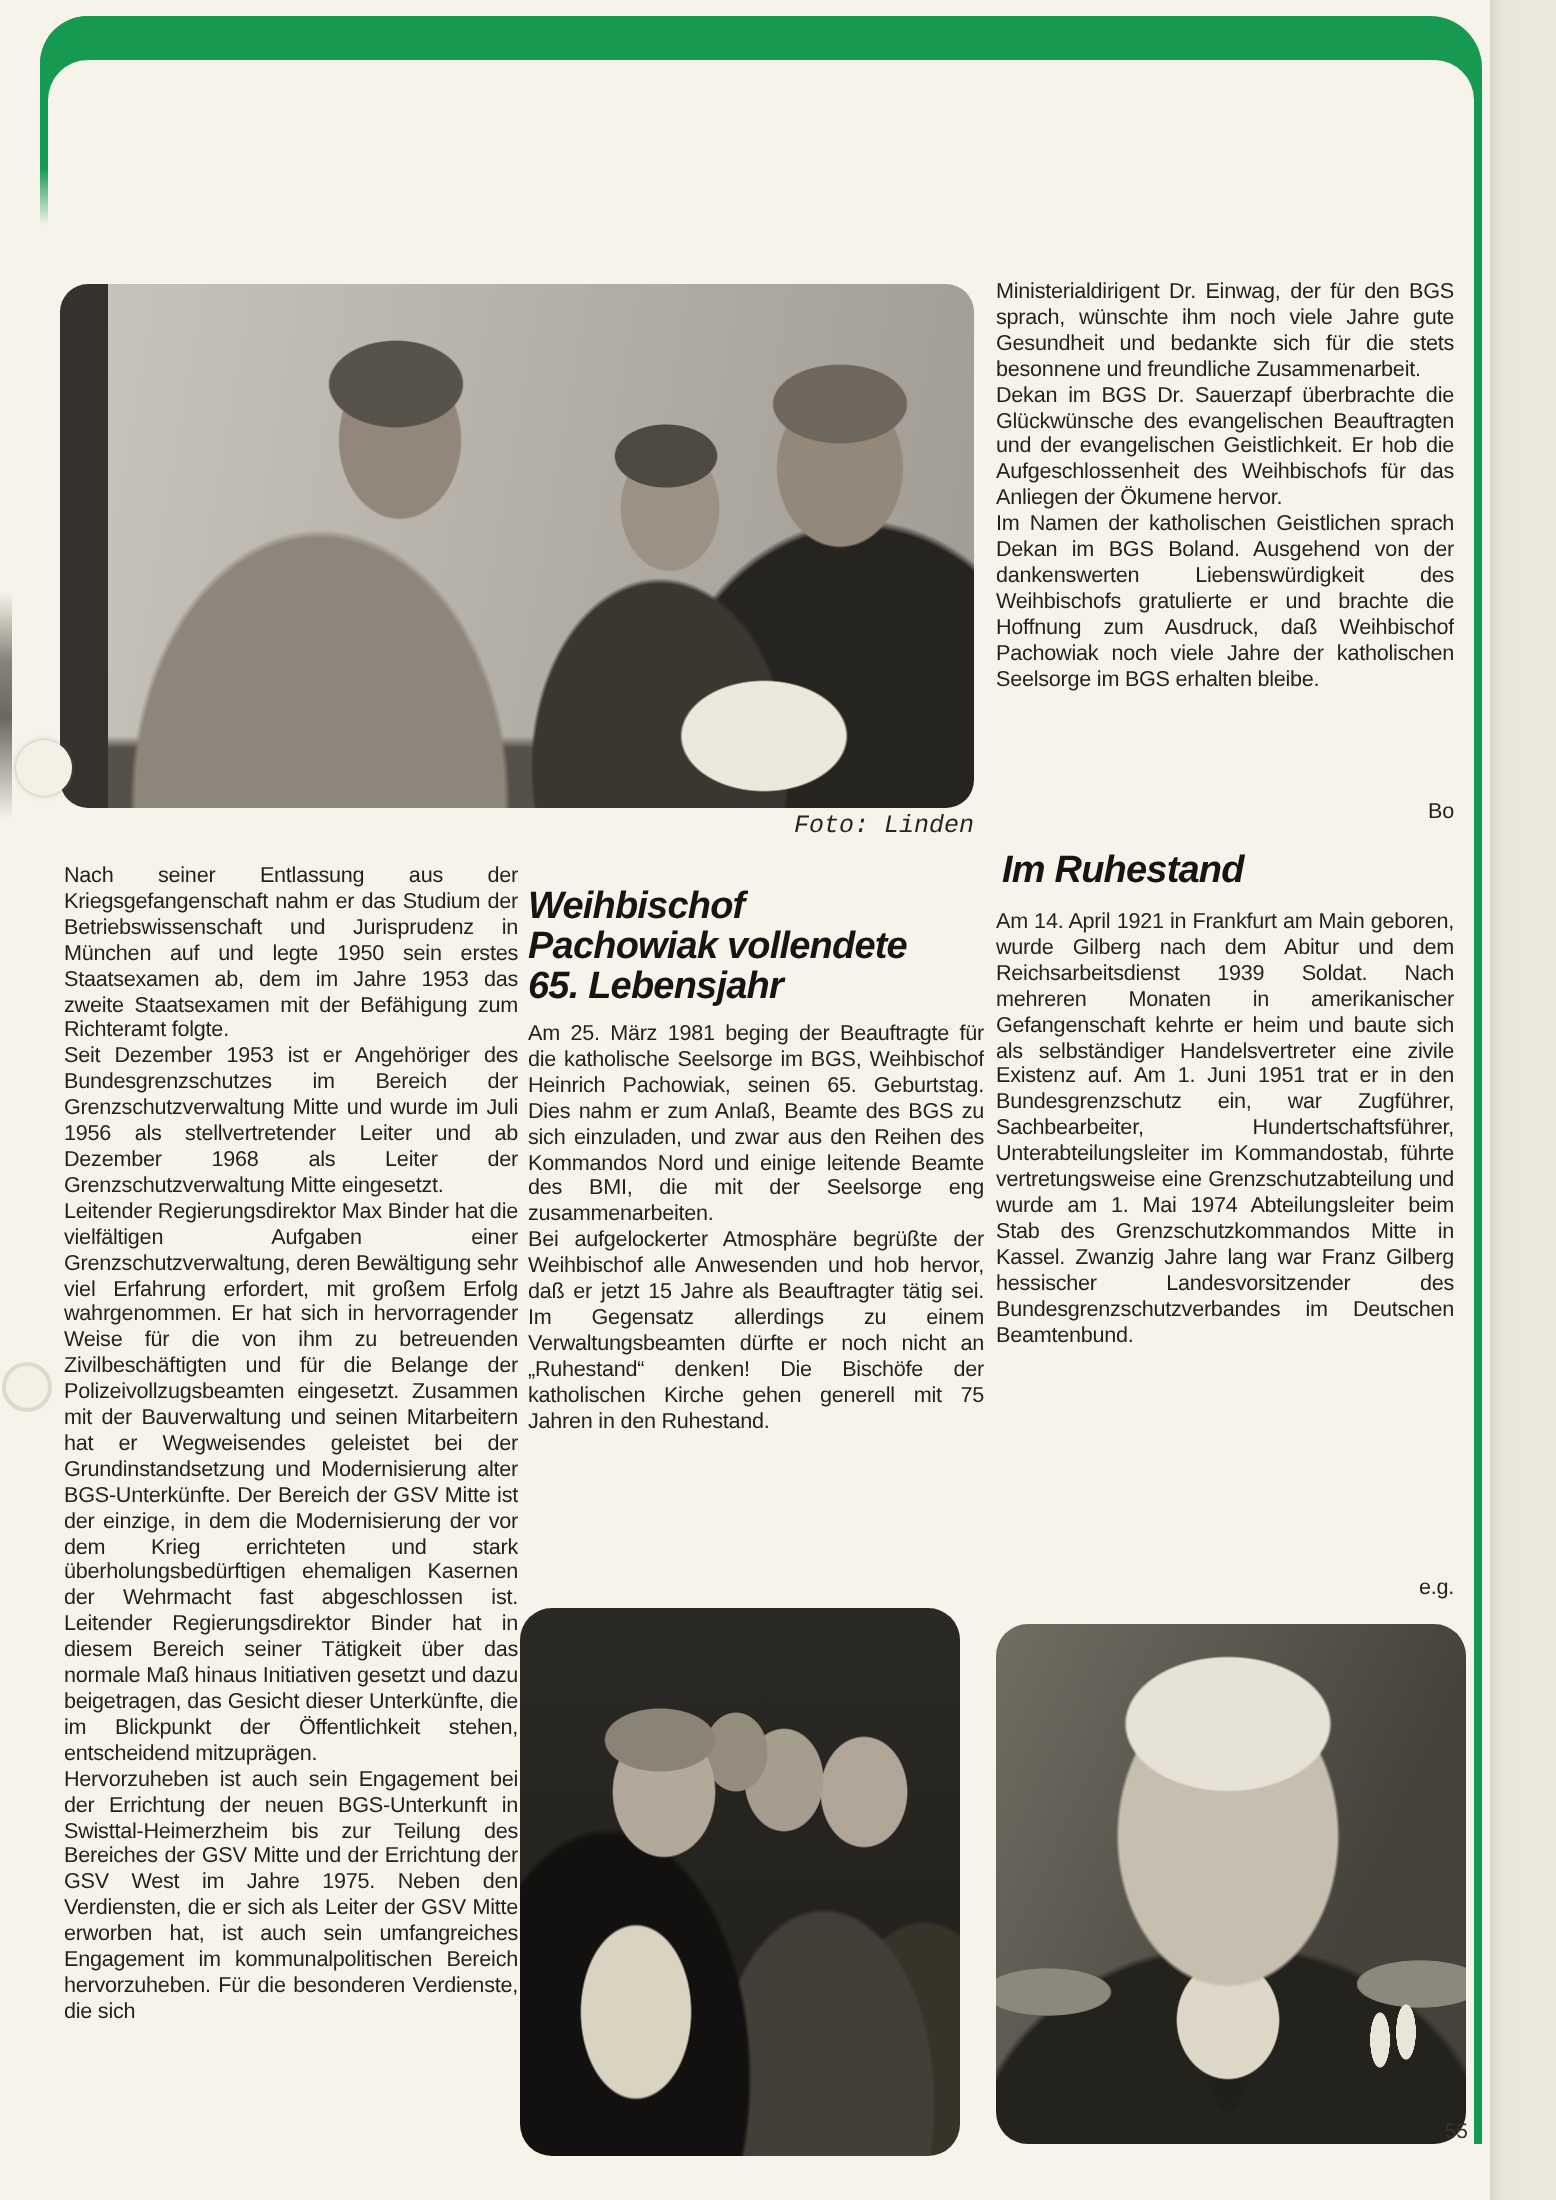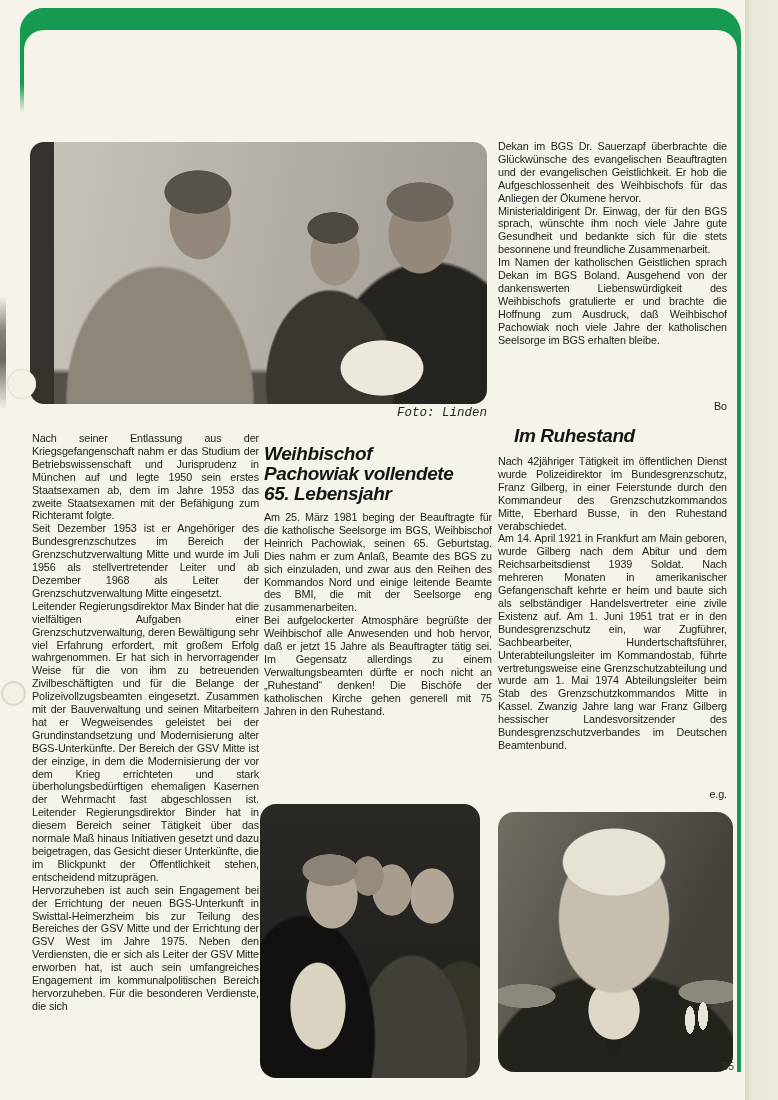--- a/index.html
+++ b/index.html
@@ -80,21 +80,21 @@
   .col{position:absolute;overflow:hidden;font-size:10.8px;line-height:12.9px;
     letter-spacing:-0.12px;color:#232220;}
   .col-left{left:32px;top:432px;width:227px;height:664px;}
   .col-mid{left:264px;top:432px;width:228px;height:372px;}
   .col-right-top{left:498px;top:140px;width:229px;height:274px;}
   .col-right-main{left:498px;top:426px;width:229px;height:376px;}
   .para{margin:0;text-align:justify;hyphens:auto;-webkit-hyphens:auto;}
   .headline{font-weight:bold;font-style:italic;font-size:19px;line-height:20px;
     letter-spacing:-0.4px;color:#161513;margin:0;}
   .headline-block{margin:12px 0 7px 0;}
-  .headline-single{margin:0 0 9px 16px;font-style:italic;}
+  .headline-single{margin:0 0 9px 3px;font-style:italic;}
   .sig-inline{text-align:right;margin-top:-12.9px;font-size:10.8px;}
   .sig-abs{position:absolute;right:0;bottom:1px;font-size:10.8px;background:#f6f4ea;padding-left:6px;}
 
   .page-number{position:absolute;left:710px;top:1060px;width:24px;text-align:right;
     font-size:10.5px;font-weight:normal;color:#33322e;}
 
   
   .punch-hole-1{position:absolute;left:8px;top:370px;width:28px;height:28px;border-radius:50%;
     background:#f3f0e6;box-shadow:0 0 2px rgba(120,115,105,.5);}
   .punch-hole-2{position:absolute;left:1px;top:681px;width:25px;height:25px;border-radius:50%;
@@ -136,31 +136,30 @@
         <div class="hline">65. Lebensjahr</div>
       </div>
     <div>
         <div class="para">Am 25. März 1981 beging der Beauftragte für die katholische Seelsorge im BGS, Weihbischof Heinrich Pachowiak, seinen 65. Geburtstag. Dies nahm er zum Anlaß, Beamte des BGS zu sich einzuladen, und zwar aus den Reihen des Kommandos Nord und einige leitende Beamte des BMI, die mit der Seelsorge eng zusammenarbeiten.</div>
         <div class="para">Bei aufgelockerter Atmosphäre begrüßte der Weihbischof alle Anwesenden und hob hervor, daß er jetzt 15 Jahre als Beauftragter tätig sei. Im Gegensatz allerdings zu einem Verwaltungsbeamten dürfte er noch nicht an „Ruhestand“ denken! Die Bischöfe der katholischen Kirche gehen generell mit 75 Jahren in den Ruhestand.</div>
       </div>
   </div>
 
   <div class="col col-right-top">
     <div>
+        <div class="para">Ministerialdirigent Dr. Einwag, der für den BGS sprach, wünschte ihm noch viele Jahre gute Gesundheit und bedankte sich für die stets besonnene und freundliche Zusammenarbeit.</div>
         <div class="para">Dekan im BGS Dr. Sauerzapf überbrachte die Glückwünsche des evangelischen Beauftragten und der evangelischen Geistlichkeit. Er hob die Aufgeschlossenheit des Weihbischofs für das Anliegen der Ökumene hervor.</div>
-        <div class="para">Ministerialdirigent Dr. Einwag, der für den BGS sprach, wünschte ihm noch viele Jahre gute Gesundheit und bedankte sich für die stets besonnene und freundliche Zusammenarbeit.</div>
         <div class="para">Im Namen der katholischen Geistlichen sprach Dekan im BGS Boland. Ausgehend von der dankenswerten Liebenswürdigkeit des Weihbischofs gratulierte er und brachte die Hoffnung zum Ausdruck, daß Weihbischof Pachowiak noch viele Jahre der katholischen Seelsorge im BGS erhalten bleibe.</div>
       </div>
     <div class="sig-abs">Bo</div>
   </div>
 
   <div class="col col-right-main">
     <div class="headline headline-single">Im Ruhestand</div>
     <div>
-        <div class="para">Nach 42jähriger Tätigkeit im öffentlichen Dienst wurde Polizeidirektor im Bundesgrenzschutz, Franz Gilberg, in einer Feierstunde durch den Kommandeur des Grenzschutzkommandos Mitte, Eberhard Busse, in den Ruhestand verabschiedet.</div>
         <div class="para">Am 14. April 1921 in Frankfurt am Main geboren, wurde Gilberg nach dem Abitur und dem Reichsarbeitsdienst 1939 Soldat. Nach mehreren Monaten in amerikanischer Gefangenschaft kehrte er heim und baute sich als selbständiger Handelsvertreter eine zivile Existenz auf. Am 1. Juni 1951 trat er in den Bundesgrenzschutz ein, war Zugführer, Sachbearbeiter, Hundertschaftsführer, Unterabteilungsleiter im Kommandostab, führte vertretungsweise eine Grenzschutzabteilung und wurde am 1. Mai 1974 Abteilungsleiter beim Stab des Grenzschutzkommandos Mitte in Kassel. Zwanzig Jahre lang war Franz Gilberg hessischer Landesvorsitzender des Bundesgrenzschutzverbandes im Deutschen Beamtenbund.</div>
       </div>
     <div class="sig-abs">e.g.</div>
   </div>
 
   <div class="photo photo-group" title="Schwarzweißfoto: Weihbischof im Gespräch mit BGS-Beamten in Uniform"></div>
   <div class="photo photo-portrait" title="Schwarzweißfoto: Porträt Polizeidirektor Franz Gilberg in Uniform"></div>
 
   <div class="page-number">55</div>
 

